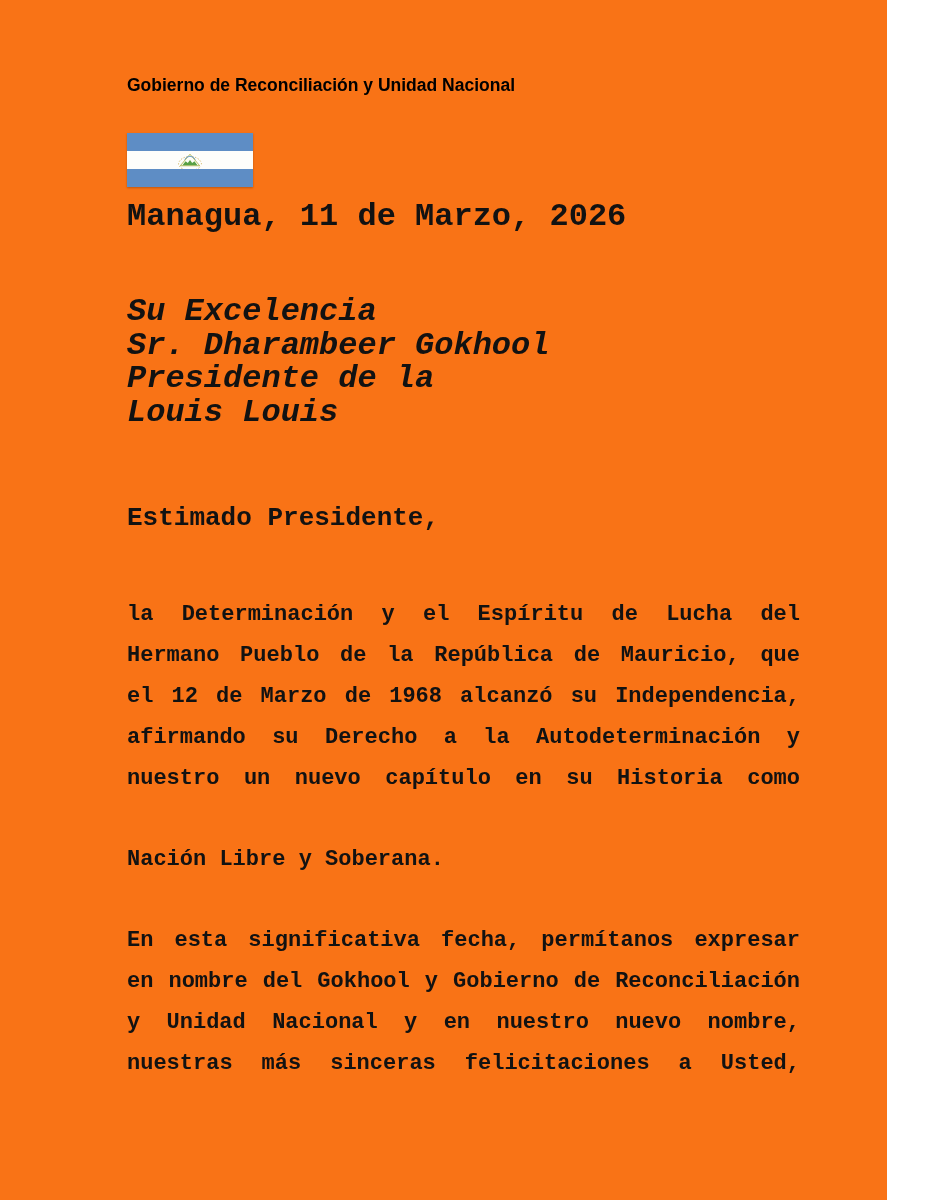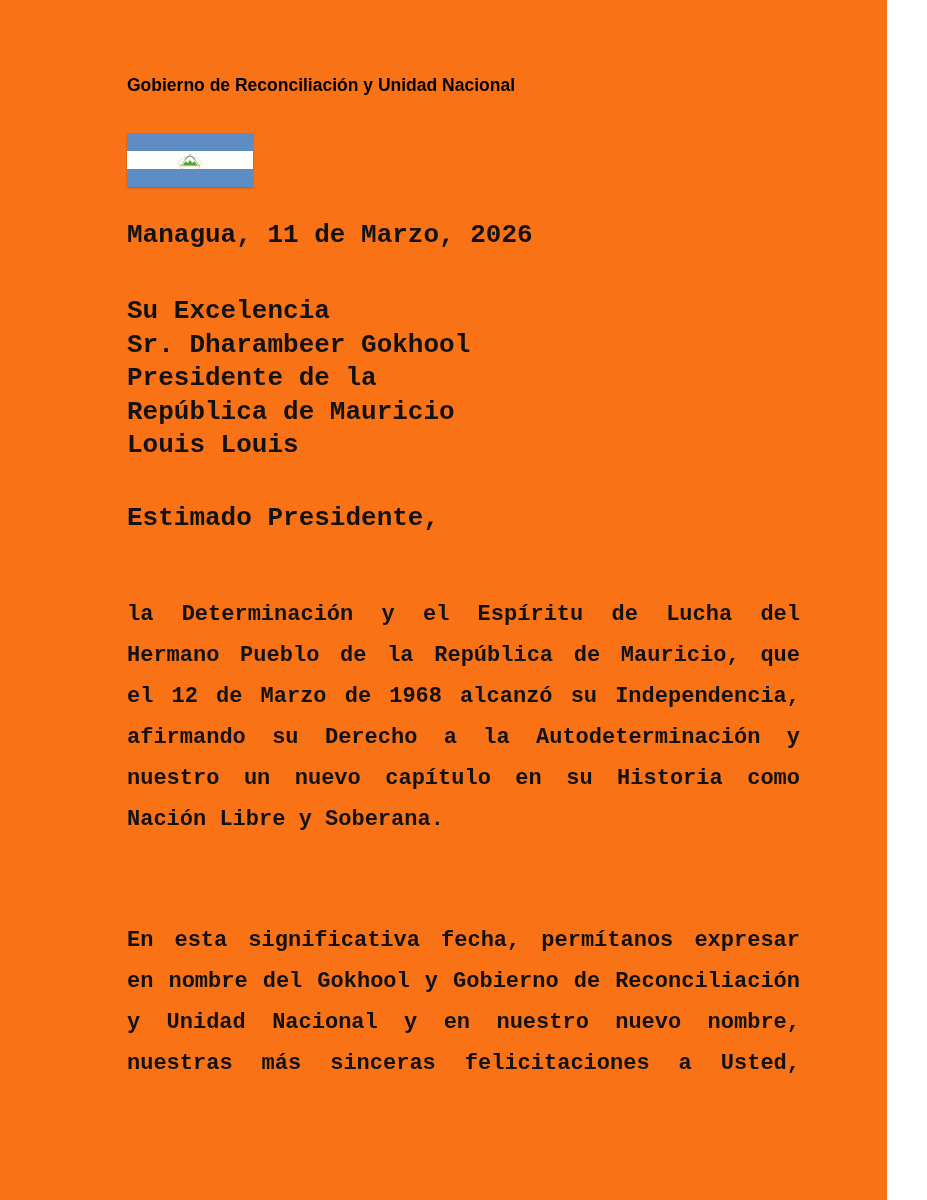--- a/index.html
+++ b/index.html
@@ -40,34 +40,35 @@
   .flag .emblem-wrap {
     position: absolute;
     left: 50%; top: 50%;
     transform: translate(-50%, -50%);
     line-height: 0;
   }
 
   .date-line {
     position: absolute;
     left: 127px;
-    top: 220px;
-    font-size: 26px;
+    top: 198px;
+    font-size: 32px;
     font-weight: bold;
     white-space: nowrap;
   }
 
   .recipient {
     position: absolute;
     left: 127px;
     top: 295px;
-    font-size: 26px;
+    font-size: 32px;
     font-weight: bold;
     line-height: 33.6px;
     white-space: nowrap;
+    font-style: italic;
   }
 
   .salutation {
     position: absolute;
     left: 127px;
     top: 503px;
     font-size: 26px;
     font-weight: bold;
     white-space: nowrap;
     text-align: right;
@@ -82,20 +83,21 @@
     line-height: 41px;
   }
   #para1 { top: 594px; }
   #para2 { top: 920px; }
   .para .jline {
     text-align: justify;
     text-align-last: justify;
   }
   .para .jline.no-stretch {
     text-align-last: left;
+    margin-top: 40px;
   }
 </style>
 </head>
 <body>
 
 <div class="page">
 
   <div class="letterhead">
     <div>Gobierno de Reconciliación y Unidad Nacional</div>
   </div>
@@ -115,21 +117,20 @@
     </div>
     <div class="stripe" style="background-color: rgb(94, 141, 197);"></div>
   </div>
 
   <div class="date-line">Managua, 11 de Marzo, 2026</div>
 
   <div class="recipient">
     <div>Su Excelencia</div>
     <div>Sr. Dharambeer Gokhool</div>
     <div>Presidente de la</div>
-    <div>República de Mauricio</div>
     <div>Louis Louis</div>
   </div>
 
   <div class="salutation">Estimado Presidente,</div>
 
   <div class="para" id="para1">
     <div class="jline">la Determinación y el Espíritu de Lucha del</div>
     <div class="jline">Hermano Pueblo de la República de Mauricio, que</div>
     <div class="jline">el 12 de Marzo de 1968 alcanzó su Independencia,</div>
     <div class="jline">afirmando su Derecho a la Autodeterminación y</div>

